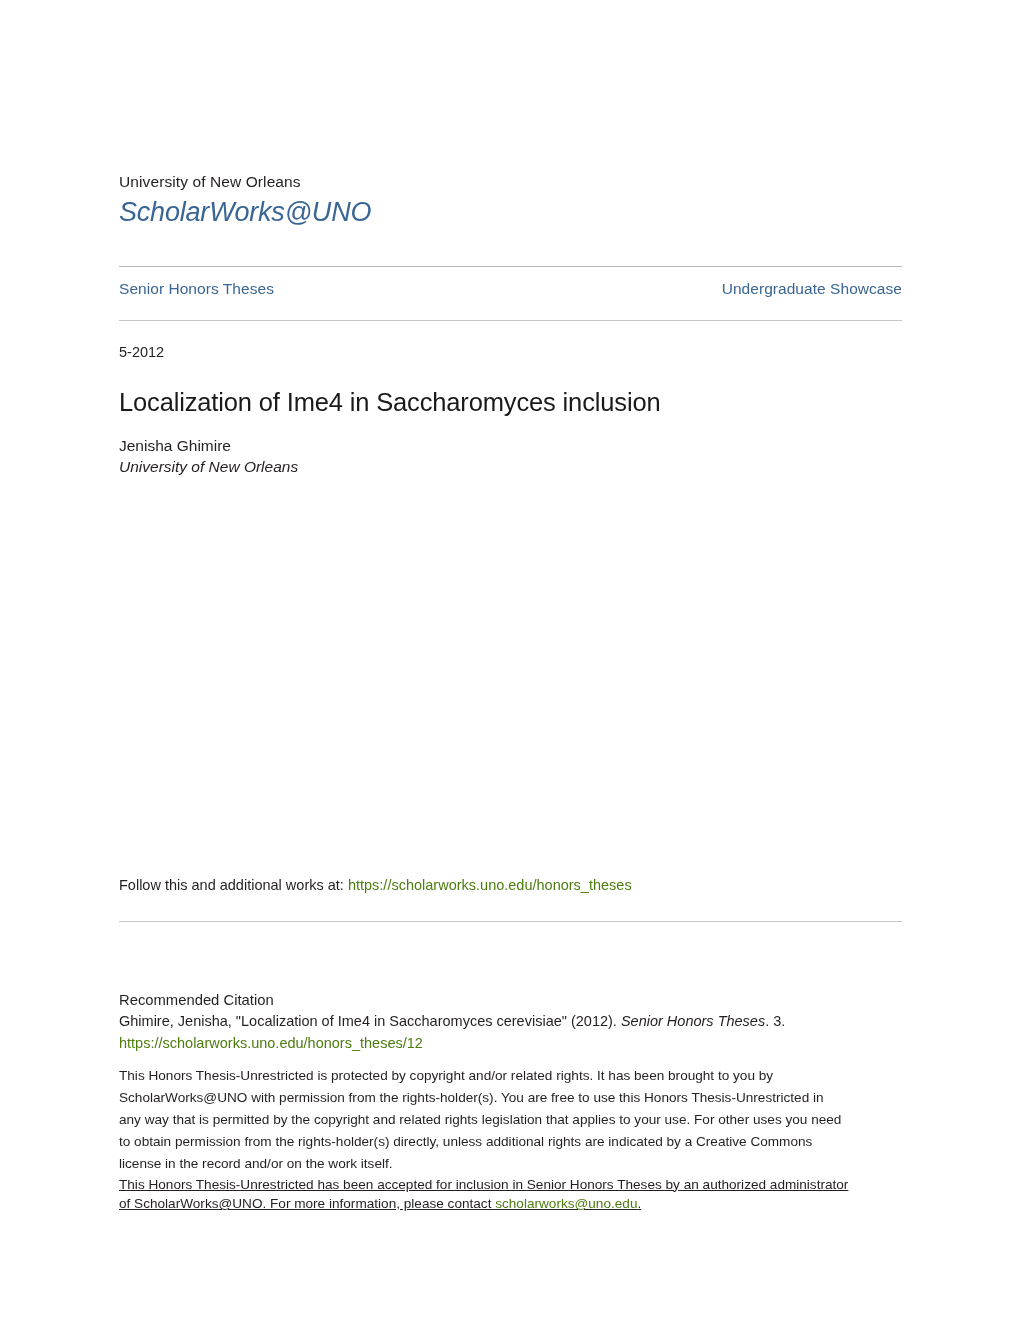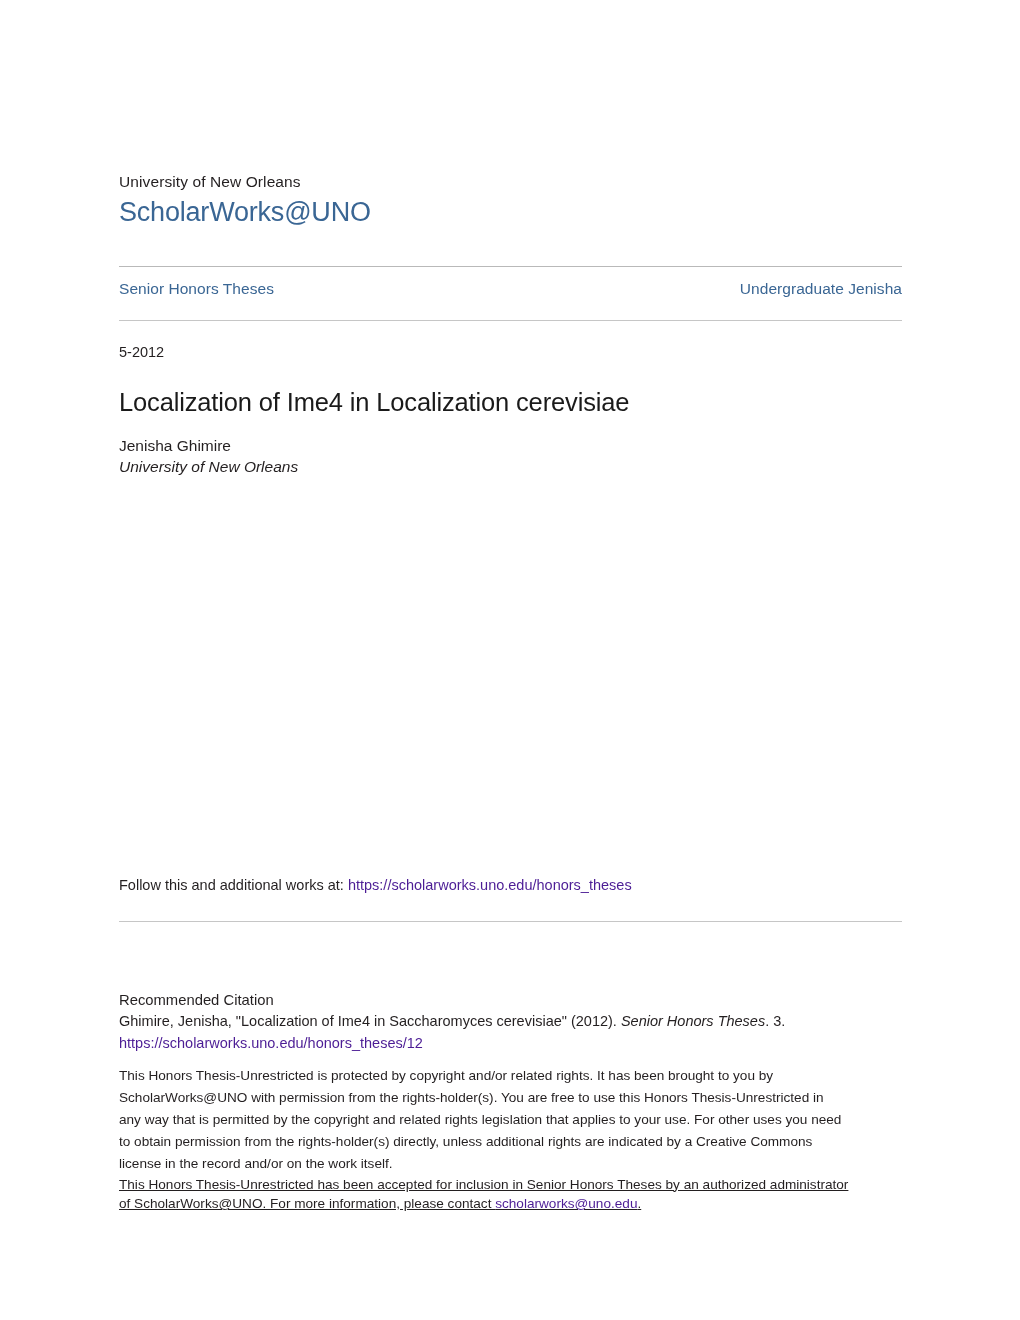--- a/index.html
+++ b/index.html
@@ -37,20 +37,21 @@
     line-height: 20px;
     color: #231f20;
     letter-spacing: 0.1px;
   }
   .repo-name {
     margin-top: 3px;
     font-size: 27px;
     line-height: 34px;
     color: #3a6694;
     letter-spacing: -0.2px;
+    font-style: italic;
   }
 
   .rule {
     position: absolute;
     left: 119px;
     width: 783px;
     height: 1px;
     background: #b9b9b9;
     border: 0;
   }
@@ -114,21 +115,21 @@
   .followline {
     position: absolute;
     left: 119px;
     top: 875px;
     width: 790px;
     font-size: 14.5px;
     line-height: 21px;
     color: #231f20;
   }
   .link {
-    color: #4c1d95;
+    color: #4d7c0f;
     text-decoration: none;
   }
 
   
   .citation {
     position: absolute;
     left: 119px;
     top: 941px;
     width: 790px;
   }
@@ -173,28 +174,28 @@
 
   <div class="masthead">
     <div class="inst-name">University of New Orleans</div>
     <div class="repo-name">ScholarWorks@UNO</div>
   </div>
 
   <hr class="rule" id="rule-top">
 
   <div class="navrow">
     <a class="navlink" href="#">Senior Honors Theses</a>
-    <a class="navlink" href="#">Undergraduate Jenisha</a>
+    <a class="navlink" href="#">Undergraduate Showcase</a>
   </div>
 
   <hr class="rule thin" id="rule-nav">
 
   <div class="article">
     <div class="pubdate">5-2012</div>
-    <h1 class="doctitle">Localization of Ime4 in Localization cerevisiae</h1>
+    <h1 class="doctitle">Localization of Ime4 in Saccharomyces inclusion</h1>
     <div class="author">Jenisha Ghimire</div>
     <div class="affiliation">University of New Orleans</div>
   </div>
 
   <div class="followline">
     <span>Follow this and additional works at: </span><a class="link" href="#">https://scholarworks.uno.edu/honors_theses</a>
   </div>
 
   <hr class="rule thin" id="rule-follow">
 

